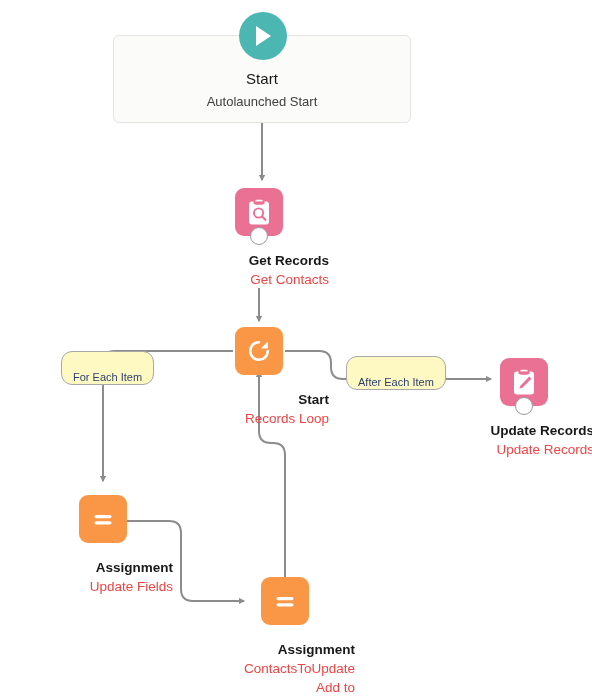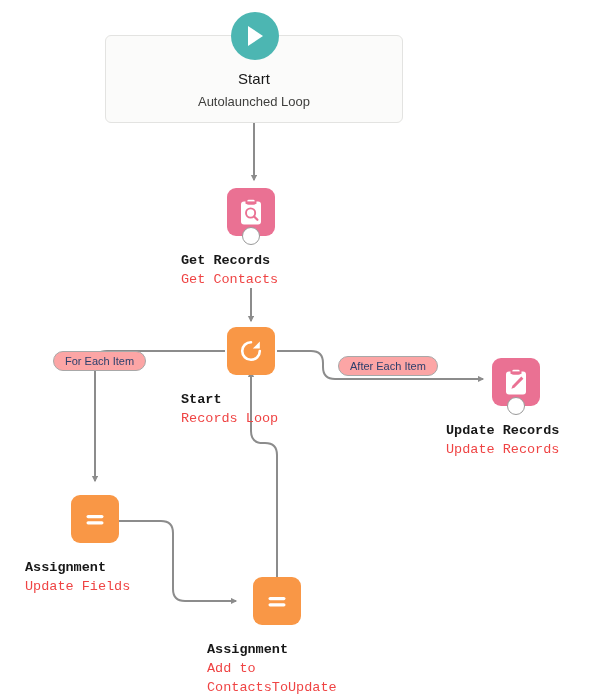--- a/index.html
+++ b/index.html
@@ -11,21 +11,21 @@
     width: 592px;
     height: 696px;
     position: relative;
     overflow: hidden;
     font-family: "Liberation Sans", sans-serif;
     -webkit-font-smoothing: antialiased;
   }
 
   #canvas {
     position: absolute;
-    left: 4px; top: 0;
+    left: 12px; top: 0;
     width: 557px;
     height: 696px;
   }
 
   
   #connectors {
     position: absolute;
     left: 0; top: 0;
     width: 592px;
     height: 696px;
@@ -75,22 +75,21 @@
     align-items: center;
     justify-content: center;
   }
   .start-play svg { display: block; }
 
   
   .node {
     position: absolute;
     width: 140px;
     margin-left: -70px;  
-    text-align: left;
-    font-family: Liberation Mono, monospace;
+    text-align: right;
   }
   .node-icon {
     width: 48px;
     height: 48px;
     border-radius: 9px;
     margin: 0 auto;
     display: flex;
     align-items: center;
     justify-content: center;
     position: relative;
@@ -124,24 +123,24 @@
     font-size: 13.5px;
     font-weight: normal;
     color: #ef4444;
     line-height: 19px;
   }
 
   
   .pill {
     position: absolute;
     height: 20px;
-    padding: 0 11px;
+    padding: 16px 11px;
     border: 1px solid #a8a8a8;
     border-radius: 11px;
-    background: #fca5a5;
+    background: #fef9c3;
     color: #2b3f6c;
     font-size: 11px;
     line-height: 19px;
     white-space: nowrap;
     box-sizing: border-box;
   }
 </style>
 </head>
 <body>
 
@@ -165,21 +164,21 @@
       <path d="M 273 351 L 307 351 Q 319 351 319 363 L 319 367 Q 319 379 331 379 L 479 379" marker-end="url(#arrow)"></path>
 
       <path d="M 115 521 L 157 521 Q 169 521 169 533 L 169 589 Q 169 601 181 601 L 232 601" marker-end="url(#arrow)"></path>
 
       <path d="M 273 577 L 273 455 Q 273 443 261 443 L 259 443 Q 247 443 247 431 L 247 372" marker-end="url(#arrow)"></path>
     </g>
   </svg>
 
   <div class="start-box">
     <div class="start-label">Start</div>
-    <div class="start-sublabel">Autolaunched Loop</div>
+    <div class="start-sublabel">Autolaunched Start</div>
   </div>
   <div class="start-play">
     <svg width="22" height="24" viewBox="0 0 22 24" aria-hidden="true">
       <path d="M4 2 L19 12 L4 22 Z" fill="#ffffff"></path>
     </svg>
   </div>
 
   <div class="node" style="left:247px; top:188px;">
     <div class="node-icon pink">
       <svg width="30" height="30" viewBox="0 0 30 30" aria-hidden="true">
@@ -236,21 +235,21 @@
   </div>
 
   <div class="node" style="left:273px; top:577px;">
     <div class="node-icon orange">
       <svg width="30" height="30" viewBox="0 0 30 30" aria-hidden="true">
         <rect x="6.5" y="11" width="17" height="3.2" rx="1.6" fill="#ffffff"></rect>
         <rect x="6.5" y="17.2" width="17" height="3.2" rx="1.6" fill="#ffffff"></rect>
       </svg>
     </div>
     <div class="node-title">Assignment</div>
+    <div class="node-sub">ContactsToUpdate</div>
     <div class="node-sub">Add to</div>
-    <div class="node-sub">ContactsToUpdate</div>
   </div>
 
   <div class="pill" style="left:49px; top:351px;">For Each Item</div>
 
   <div class="pill" style="left:334px; top:356px;">After Each Item</div>
 
 </div>
 
 </body></html>

